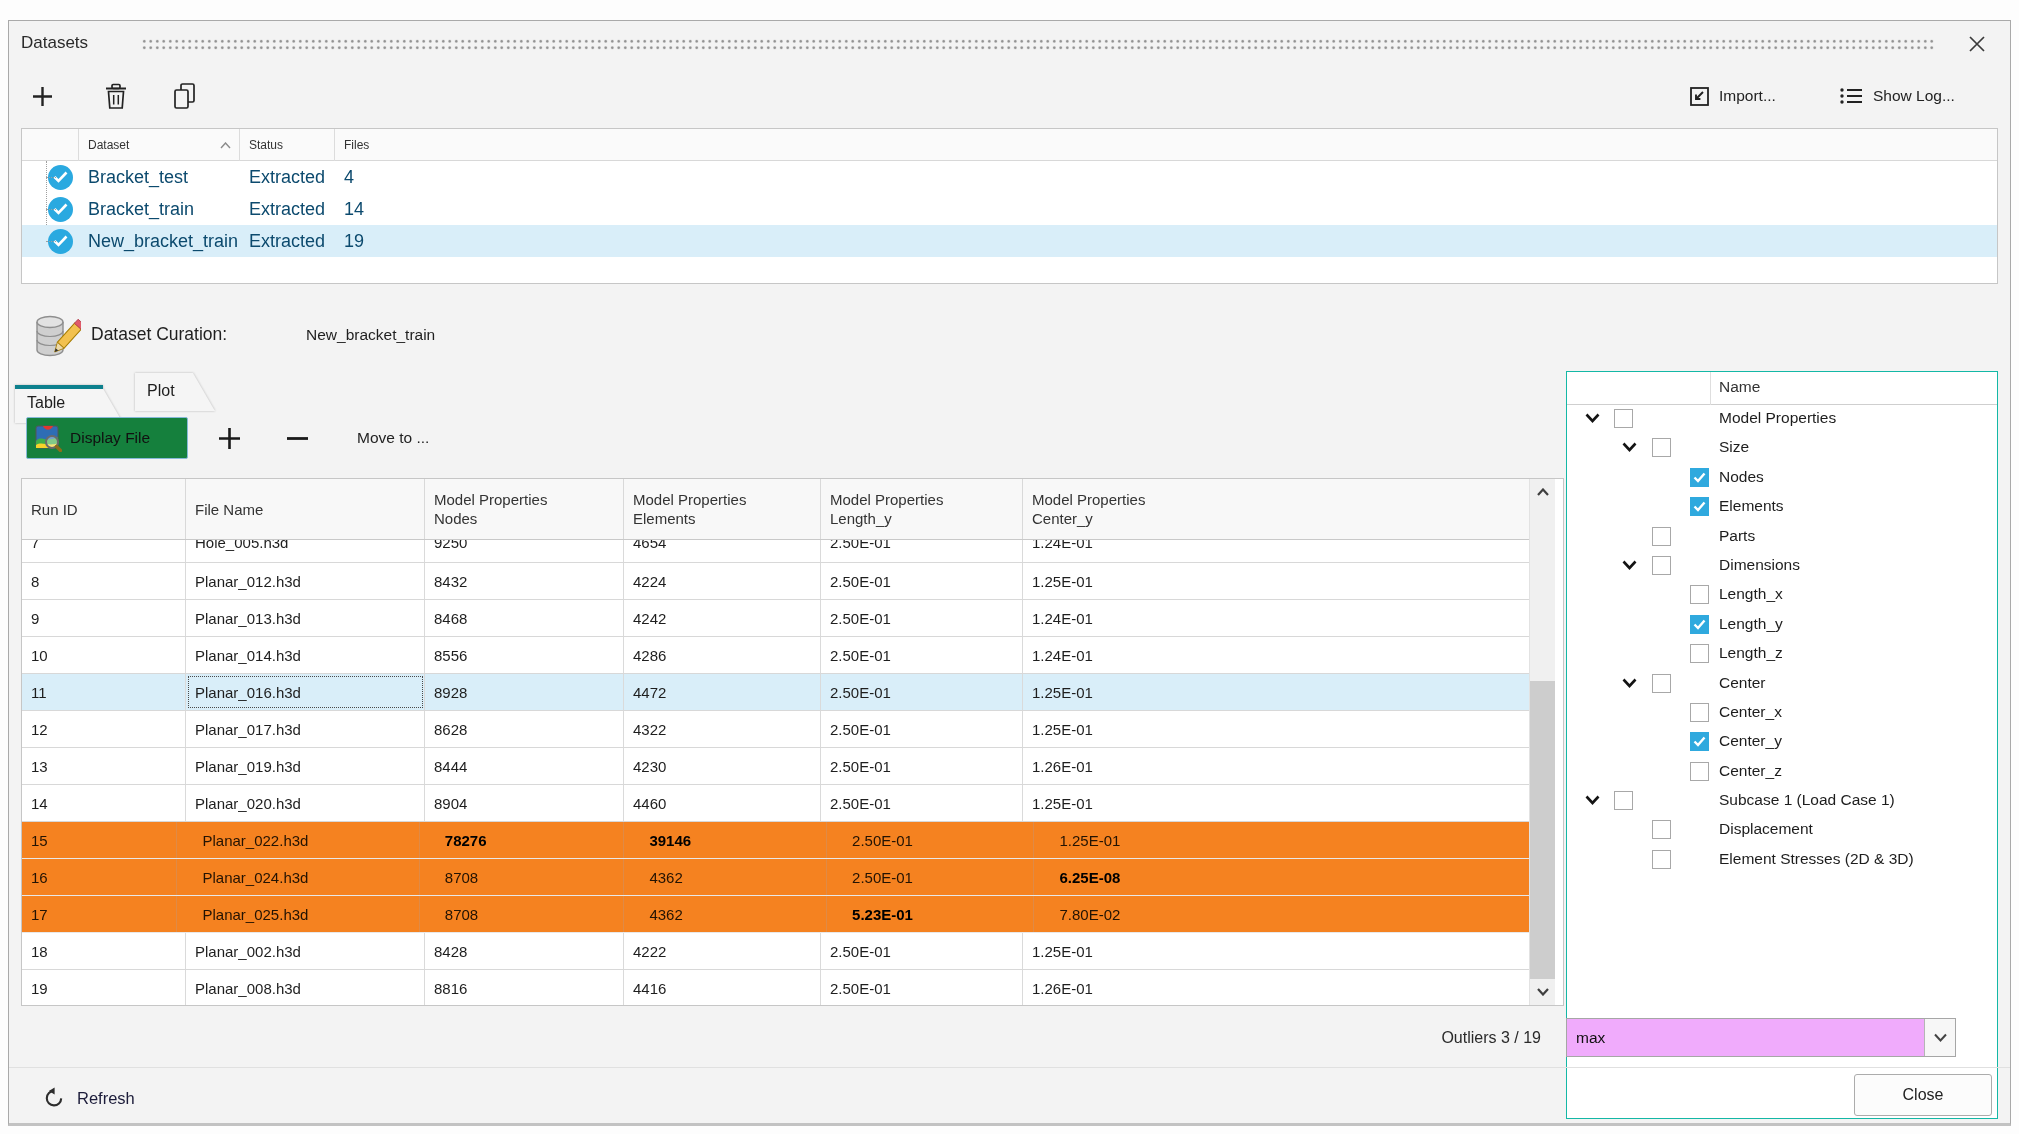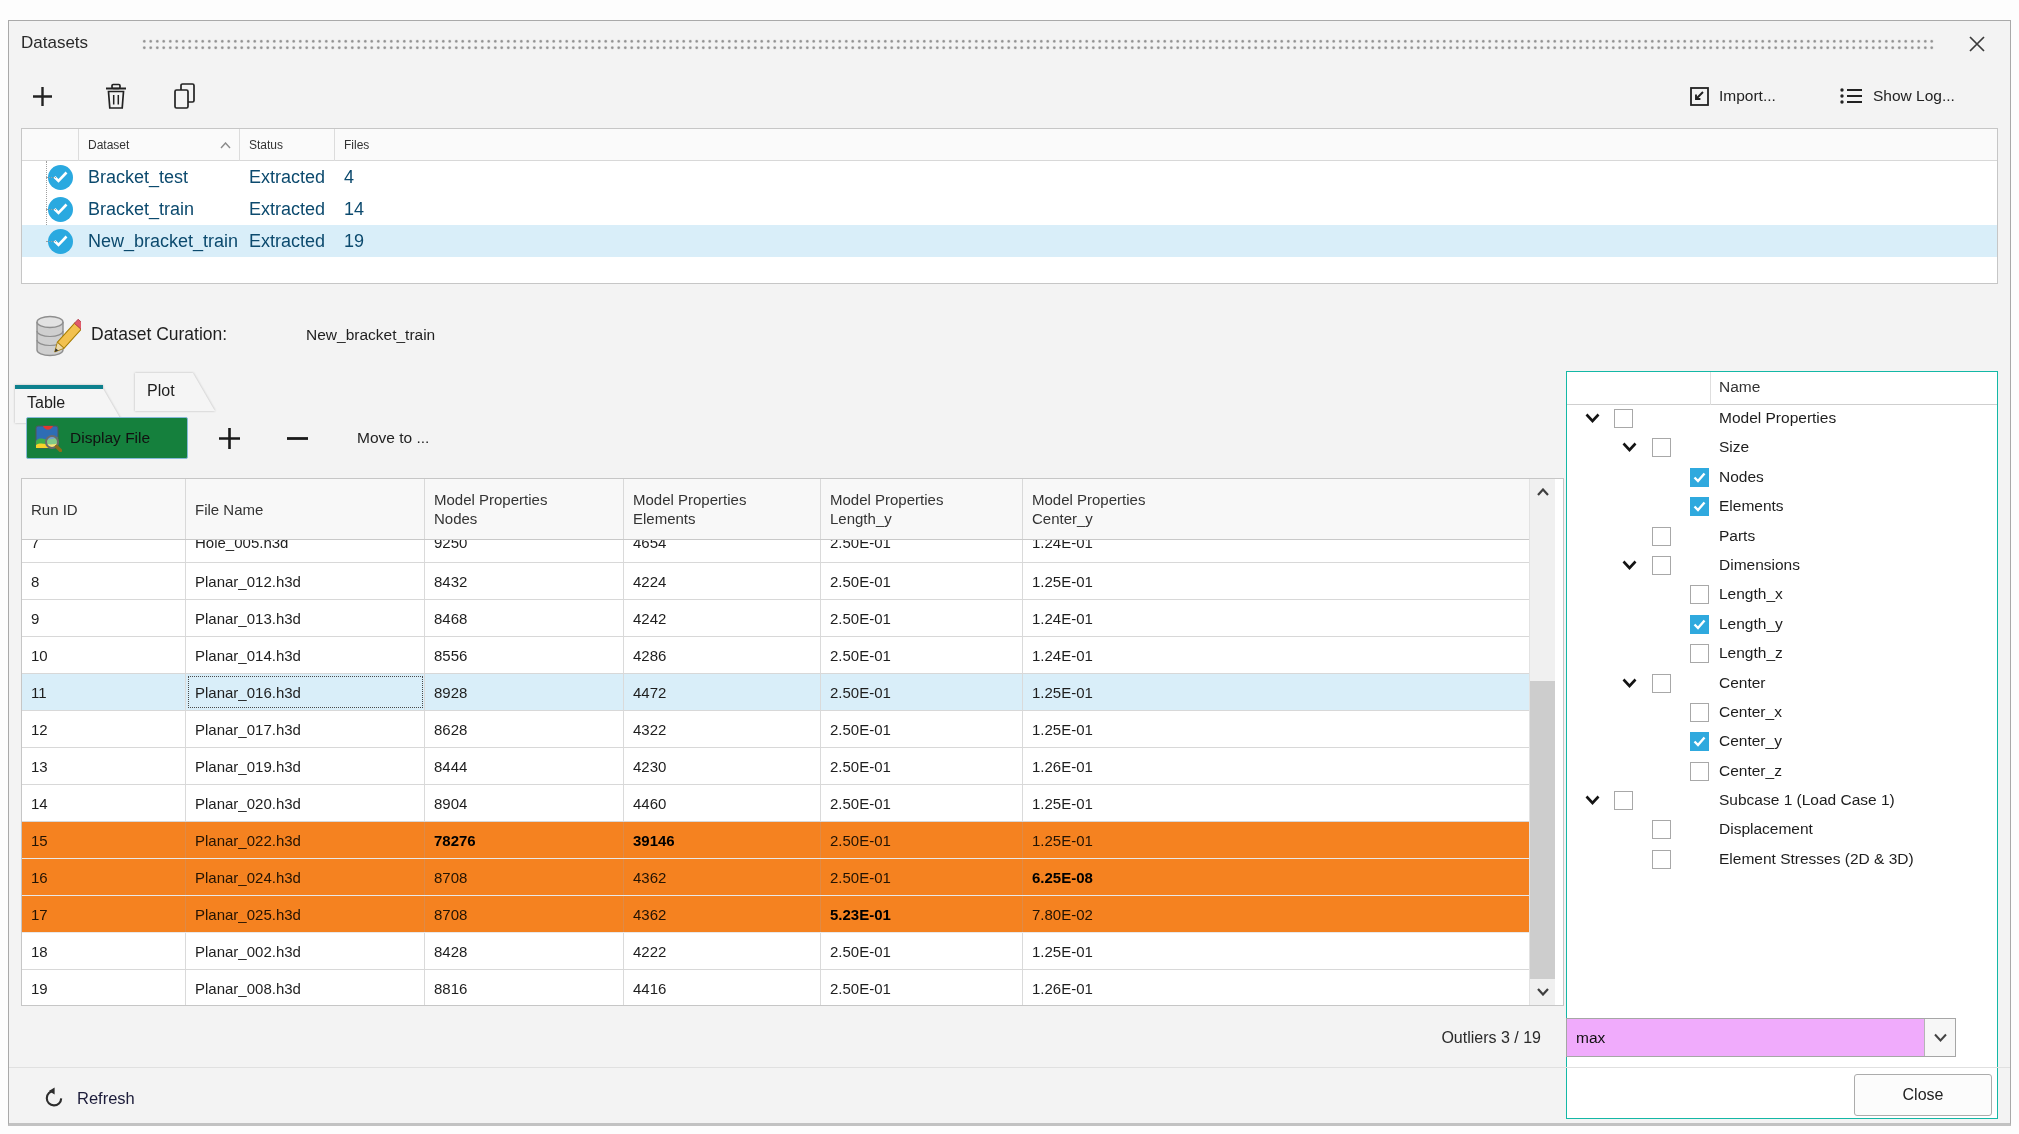--- a/index.html
+++ b/index.html
@@ -75,21 +75,21 @@
   
   .run-wrap { position:absolute; left:12px; top:457px; width:1543px; height:528px; background:#fff;
               border:1px solid #c6c6c6; display:flex; }
   .run-grid { position:relative; width:1507px; height:100%; overflow:hidden; }
   .rt-header { position:relative; display:flex; height:61px; background:#f8f8f8; border-bottom:1px solid #c9c9c9; }
   .rt-hcell { display:flex; flex-direction:column; justify-content:center; padding-left:9px;
               border-right:1px solid #d9d9d9; font-size:15px; color:#333; line-height:19px; }
   .rt-row { display:flex; height:37px; border-bottom:1px solid #d8d8d8; background:#fff; overflow:hidden; }
   .rt-row.clipped { height:23px; }
   .rt-row.selected { background:#d9eef9; }
-  .rt-row.outlier { background:#f58220; border-bottom-color:#e8e8e8; }
+  .rt-row.outlier { background:#f58220; border-bottom-color:#e8e8e8;gap:16px; }
   .rt-cell { position:relative; display:flex; align-items:center; padding-left:9px;
              border-right:1px solid #dadada; font-size:15px; color:#1e1e1e; height:100%; }
   .rt-row.outlier .rt-cell { border-right-color:#e08a45; color:#231303; }
   .rt-cell.bold span { font-weight:bold; color:#000; }
   .rt-row.clipped .rt-cell span { transform:translateY(-9px); }
   .rt-cell.focus { outline:1px dotted #4a4a4a; outline-offset:-3px; }
   .col0 { width:164px; } .col1 { width:239px; } .col2 { width:199px; }
   .col3 { width:197px; } .col4 { width:202px; } .col5 { width:506px; border-right:none !important; }
 
   

